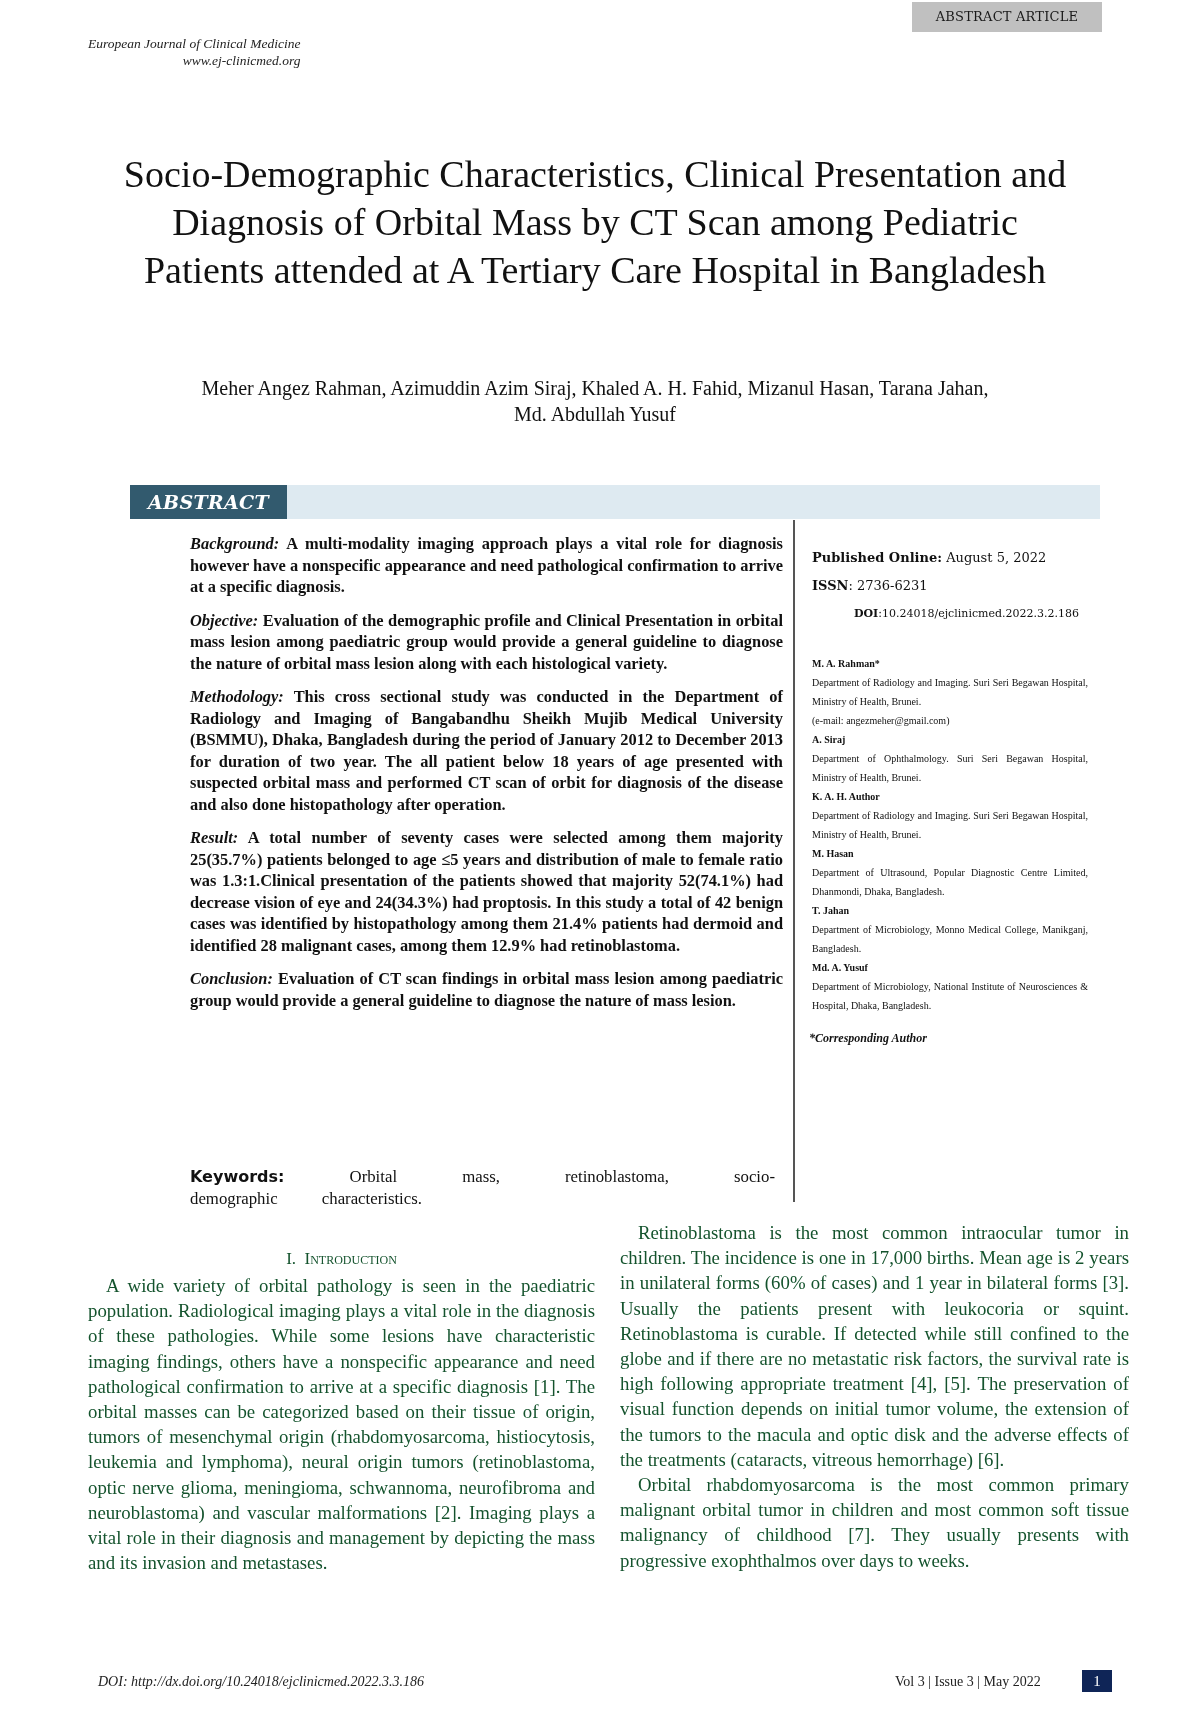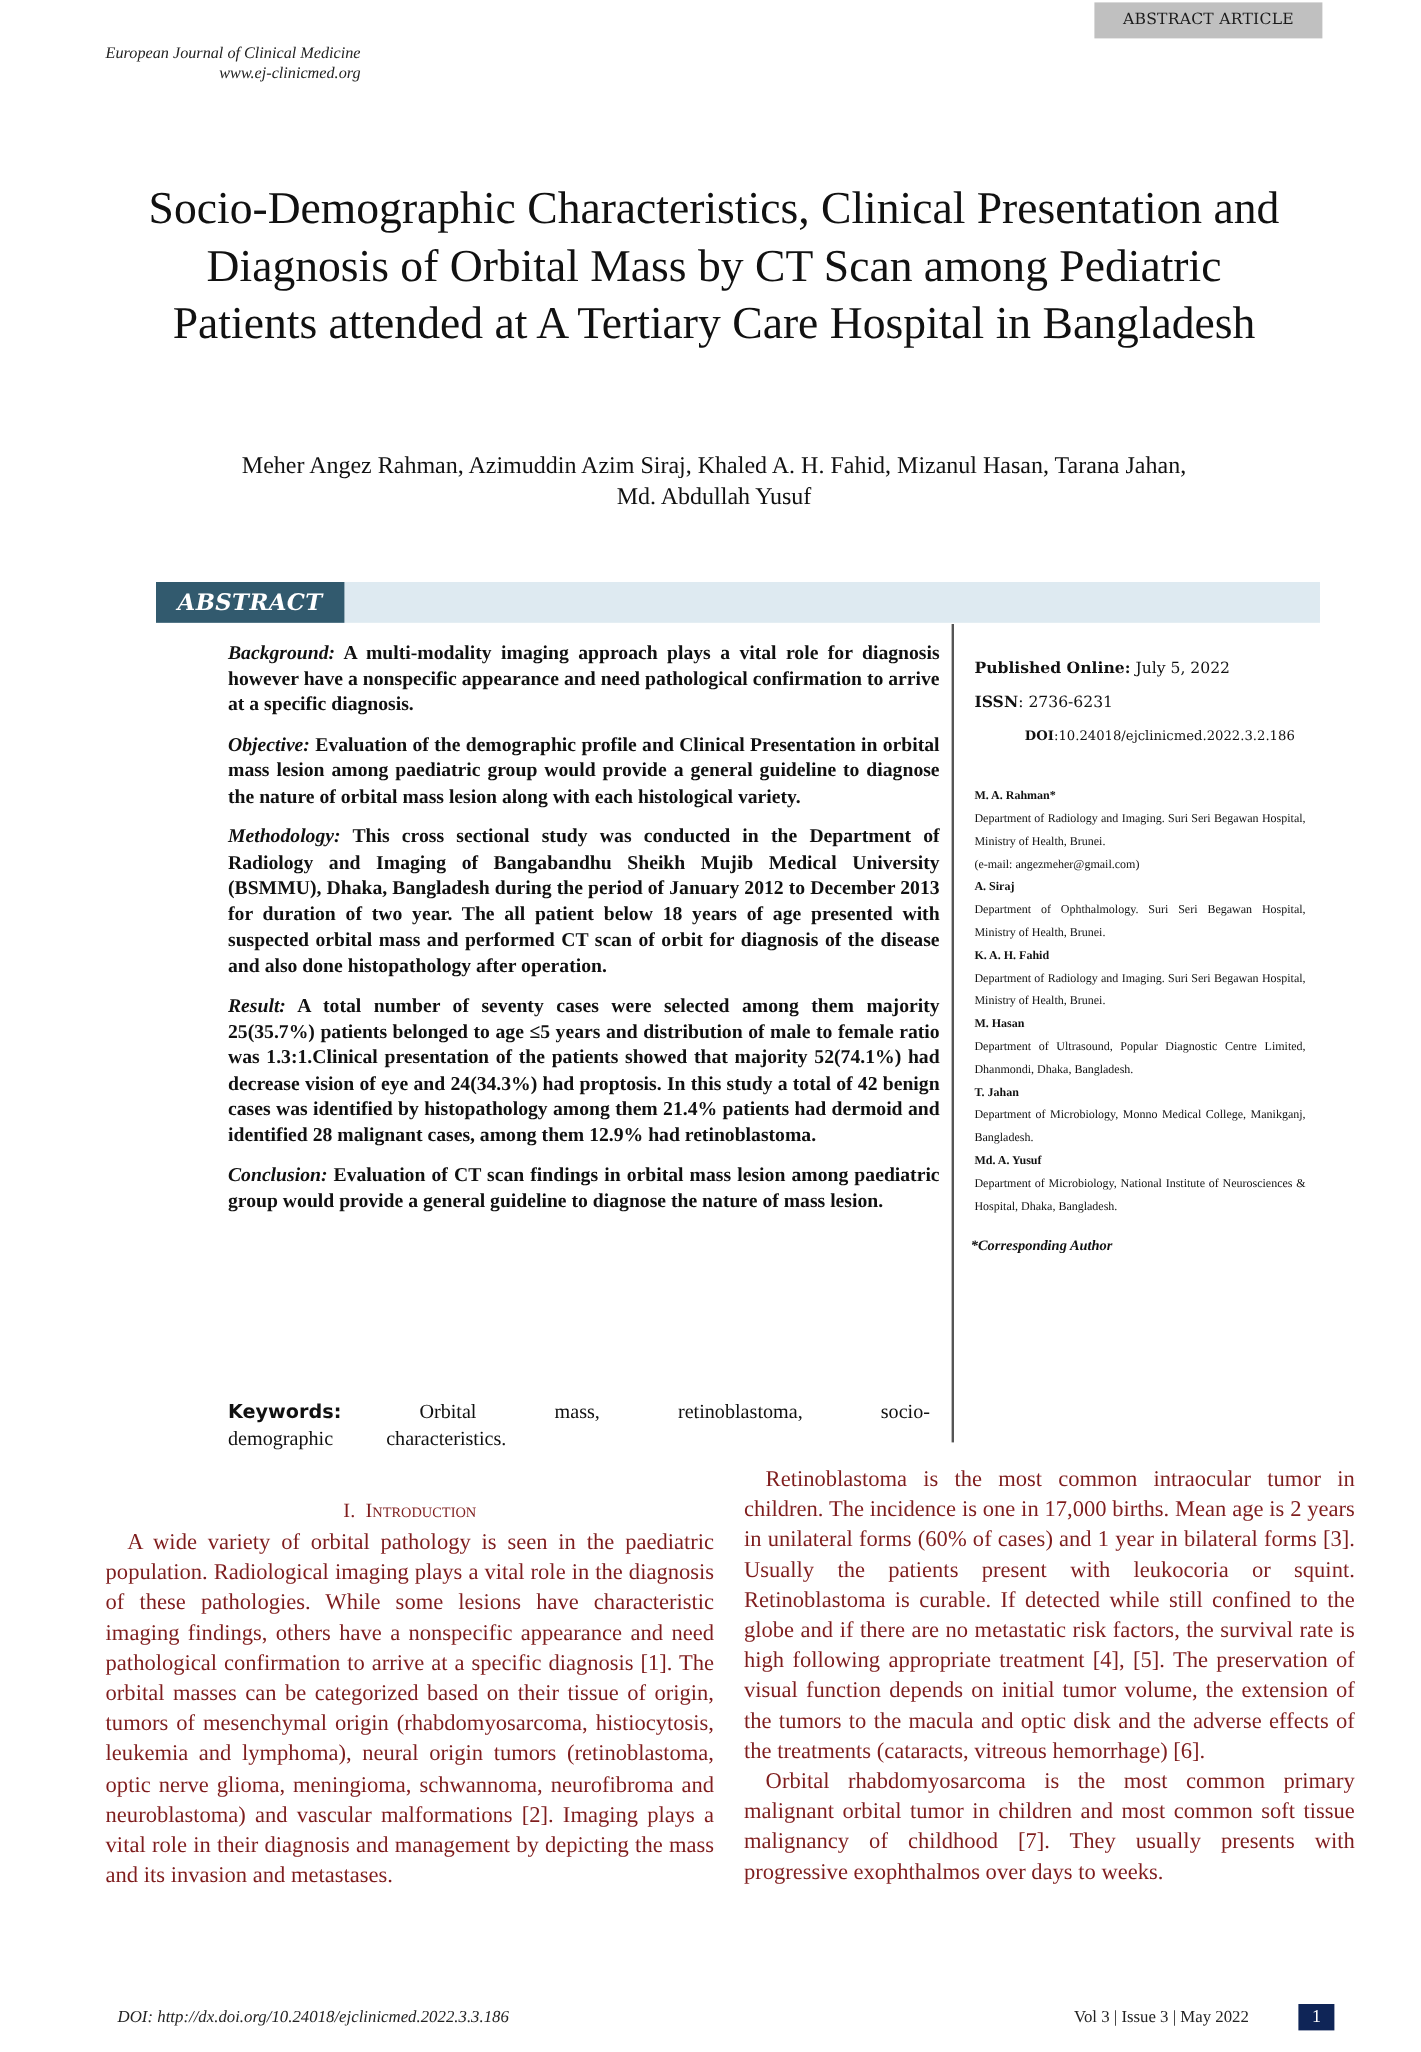--- a/index.html
+++ b/index.html
@@ -31,21 +31,21 @@
 
   .side { position: absolute; left: 812px; top: 550px; width: 276px; }
   .meta { font-family: "DejaVu Serif", serif; font-size: 13px; line-height: 16px; color: #111; margin-bottom: 12px; }
   .meta b { font-weight: bold; }
   .meta.doi { font-size: 11px; margin-left: 42px; }
   .affils { margin-top: 32px; font-size: 10px; line-height: 19px; }
   .affil-name { font-weight: bold; }
   .affil-text { text-align: justify; }
   .corr { margin-top: 16px; margin-left: -3px; font-size: 12px; font-weight: bold; font-style: italic; }
 
-  .col { position: absolute; font-size: 18.8px; line-height: 25.2px; text-align: justify; color: #7f1d1d; }
+  .col { position: absolute; font-size: 18.8px; line-height: 25.2px; text-align: justify; color: #14532d; }
   .col-left { left: 88px; top: 1247px; width: 507px; }
   .col-right { left: 620px; top: 1220px; width: 509px; }
   .section-h { text-align: center; font-size: 17px; line-height: 24px; margin-bottom: 2px; }
   .section-h .sc { font-variant: small-caps; }
   .indent { text-indent: 18px; }
 
   .footer-doi { position: absolute; left: 98px; top: 1674px; font-size: 14px; font-style: italic; color: #222; }
   .footer-vol { position: absolute; left: 895px; top: 1674px; font-size: 14px; color: #222; }
   .page-num { position: absolute; left: 1082px; top: 1670px; width: 30px; height: 22px; background: #0f2557; color: #fff;
               font-size: 15px; text-align: center; line-height: 22px; }
@@ -77,36 +77,36 @@
   <p><span class="lead">Conclusion:</span><span> Evaluation of CT scan findings in orbital mass lesion among paediatric group would provide a general guideline to diagnose the nature of mass lesion.</span></p>
 </div>
 
 <div class="keywords">
   <span class="kw-label">Keywords:</span><span class="kw-text"> Orbital mass, retinoblastoma, socio-demographic characteristics.</span>
 </div>
 
 <div class="vline"></div>
 
 <div class="side">
-  <div class="meta"><b>Published Online:</b><span> July 5, 2022</span></div>
+  <div class="meta"><b>Published Online:</b><span> August 5, 2022</span></div>
   <div class="meta"><b>ISSN</b><span>: 2736-6231</span></div>
   <div class="meta doi"><b>DOI</b><span>:10.24018/ejclinicmed.2022.3.2.186</span></div>
 
   <div class="affils">
     <div>
       <div class="affil-name">M. A. Rahman*</div>
       <div class="affil-text">Department of Radiology and Imaging. Suri Seri Begawan Hospital, Ministry of Health, Brunei.</div>
       <div>(e-mail: angezmeher@gmail.com)</div>
     </div>
     <div>
       <div class="affil-name">A. Siraj</div>
       <div class="affil-text">Department of Ophthalmology. Suri Seri Begawan Hospital, Ministry of Health, Brunei.</div>
     </div>
     <div>
-      <div class="affil-name">K. A. H. Fahid</div>
+      <div class="affil-name">K. A. H. Author</div>
       <div class="affil-text">Department of Radiology and Imaging. Suri Seri Begawan Hospital, Ministry of Health, Brunei.</div>
     </div>
     <div>
       <div class="affil-name">M. Hasan</div>
       <div class="affil-text">Department of Ultrasound, Popular Diagnostic Centre Limited, Dhanmondi, Dhaka, Bangladesh.</div>
     </div>
     <div>
       <div class="affil-name">T. Jahan</div>
       <div class="affil-text">Department of Microbiology, Monno Medical College, Manikganj, Bangladesh.</div>
     </div>

